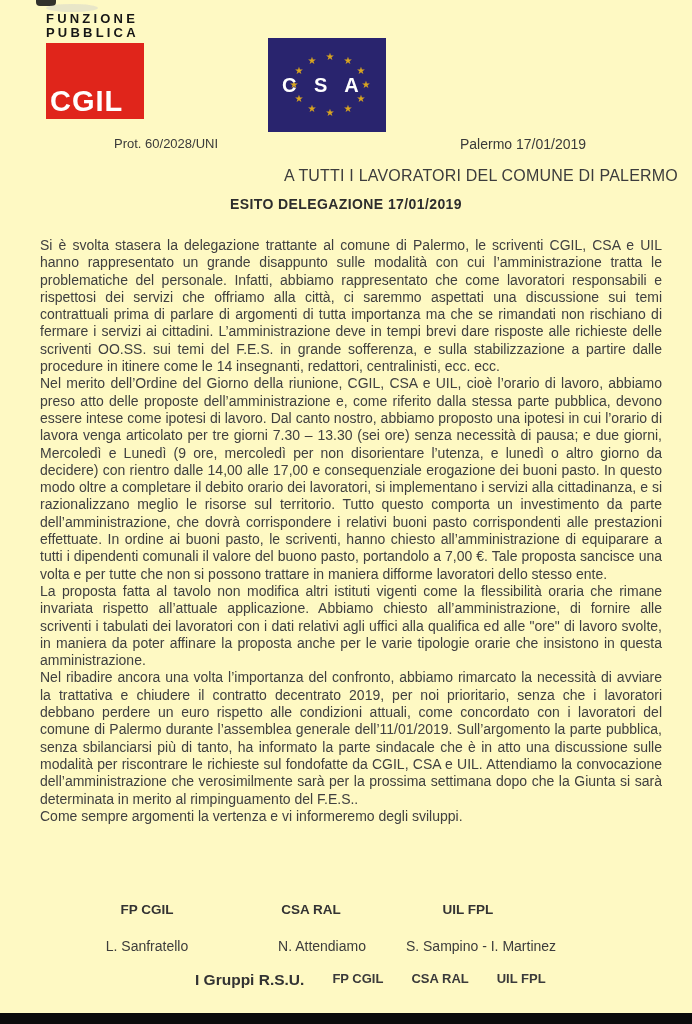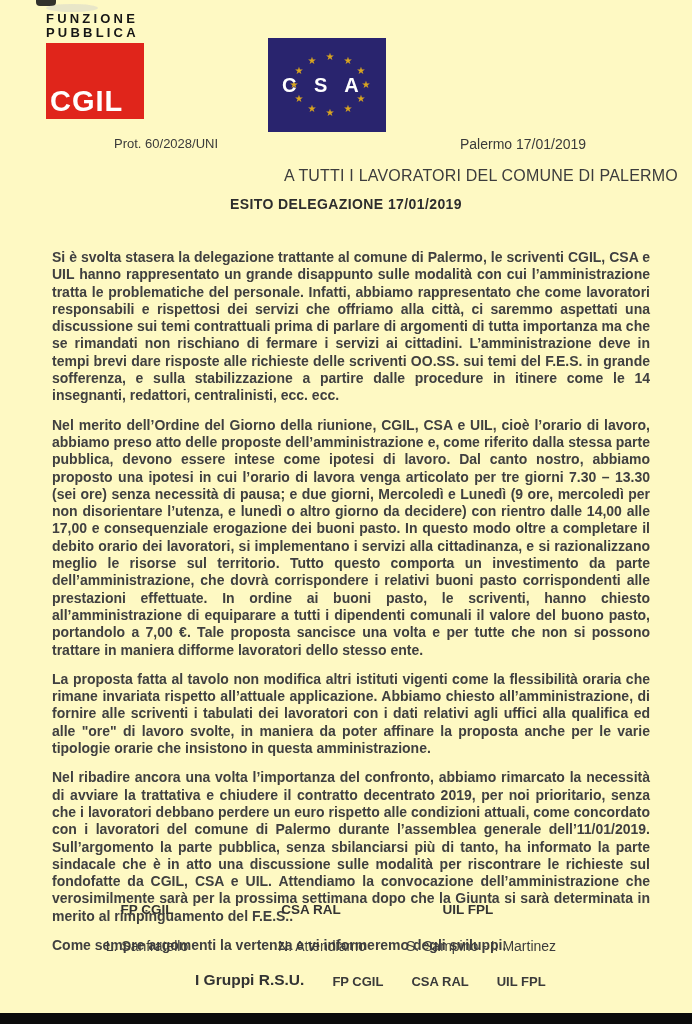--- a/index.html
+++ b/index.html
@@ -46,29 +46,29 @@
   .place-date{position:absolute;left:460px;top:136px;font-size:14px;color:#3a3a3a;}
   .recipient{position:absolute;right:14px;top:167px;font-size:16px;color:#3c3c3c;letter-spacing:0.2px;margin-left:48px;}
   .doc-title{
     position:absolute;left:0;top:196px;width:100%;text-align:center;
     font-size:14px;font-weight:bold;color:#2d2d2d;letter-spacing:0.4px;
   }
 
   
   .body-text{position:absolute;left:40px;top:237px;width:622px;}
   .body-text p{
-    margin:12px;font-size:14px;line-height:17.3px;text-align:justify;color:#404040;font-weight:bold;
+    margin:0;font-size:14px;line-height:17.3px;text-align:justify;color:#404040;
   }
 
   
   .sig-org{position:absolute;top:902px;transform:translateX(-50%);font-weight:bold;font-size:13.5px;color:#333;}
   .sig-name{position:absolute;top:938px;transform:translateX(-50%);font-size:14px;color:#3c3c3c;text-align:right;}
   .org1{left:147px;} .org2{left:311px;} .org3{left:468px;}
   .name1{left:147px;} .name2{left:322px;} .name3{left:481px;}
-  .rsu-line{position:absolute;left:195px;top:971px;display:flex;align-items:flex-end;}
+  .rsu-line{position:absolute;left:195px;top:971px;display:flex;align-items:flex-start;}
   .rsu-label{font-size:15.5px;font-weight:bold;color:#333;}
   .rsu-group{font-size:13px;font-weight:600;color:#3a3a3a;margin-left:28px;}
   .rsu-group:first-of-type{margin-left:12px;}
 </style>
 </head>
 <body>
 
 <div class="page">
 
   <div class="artifact-corner"></div>

